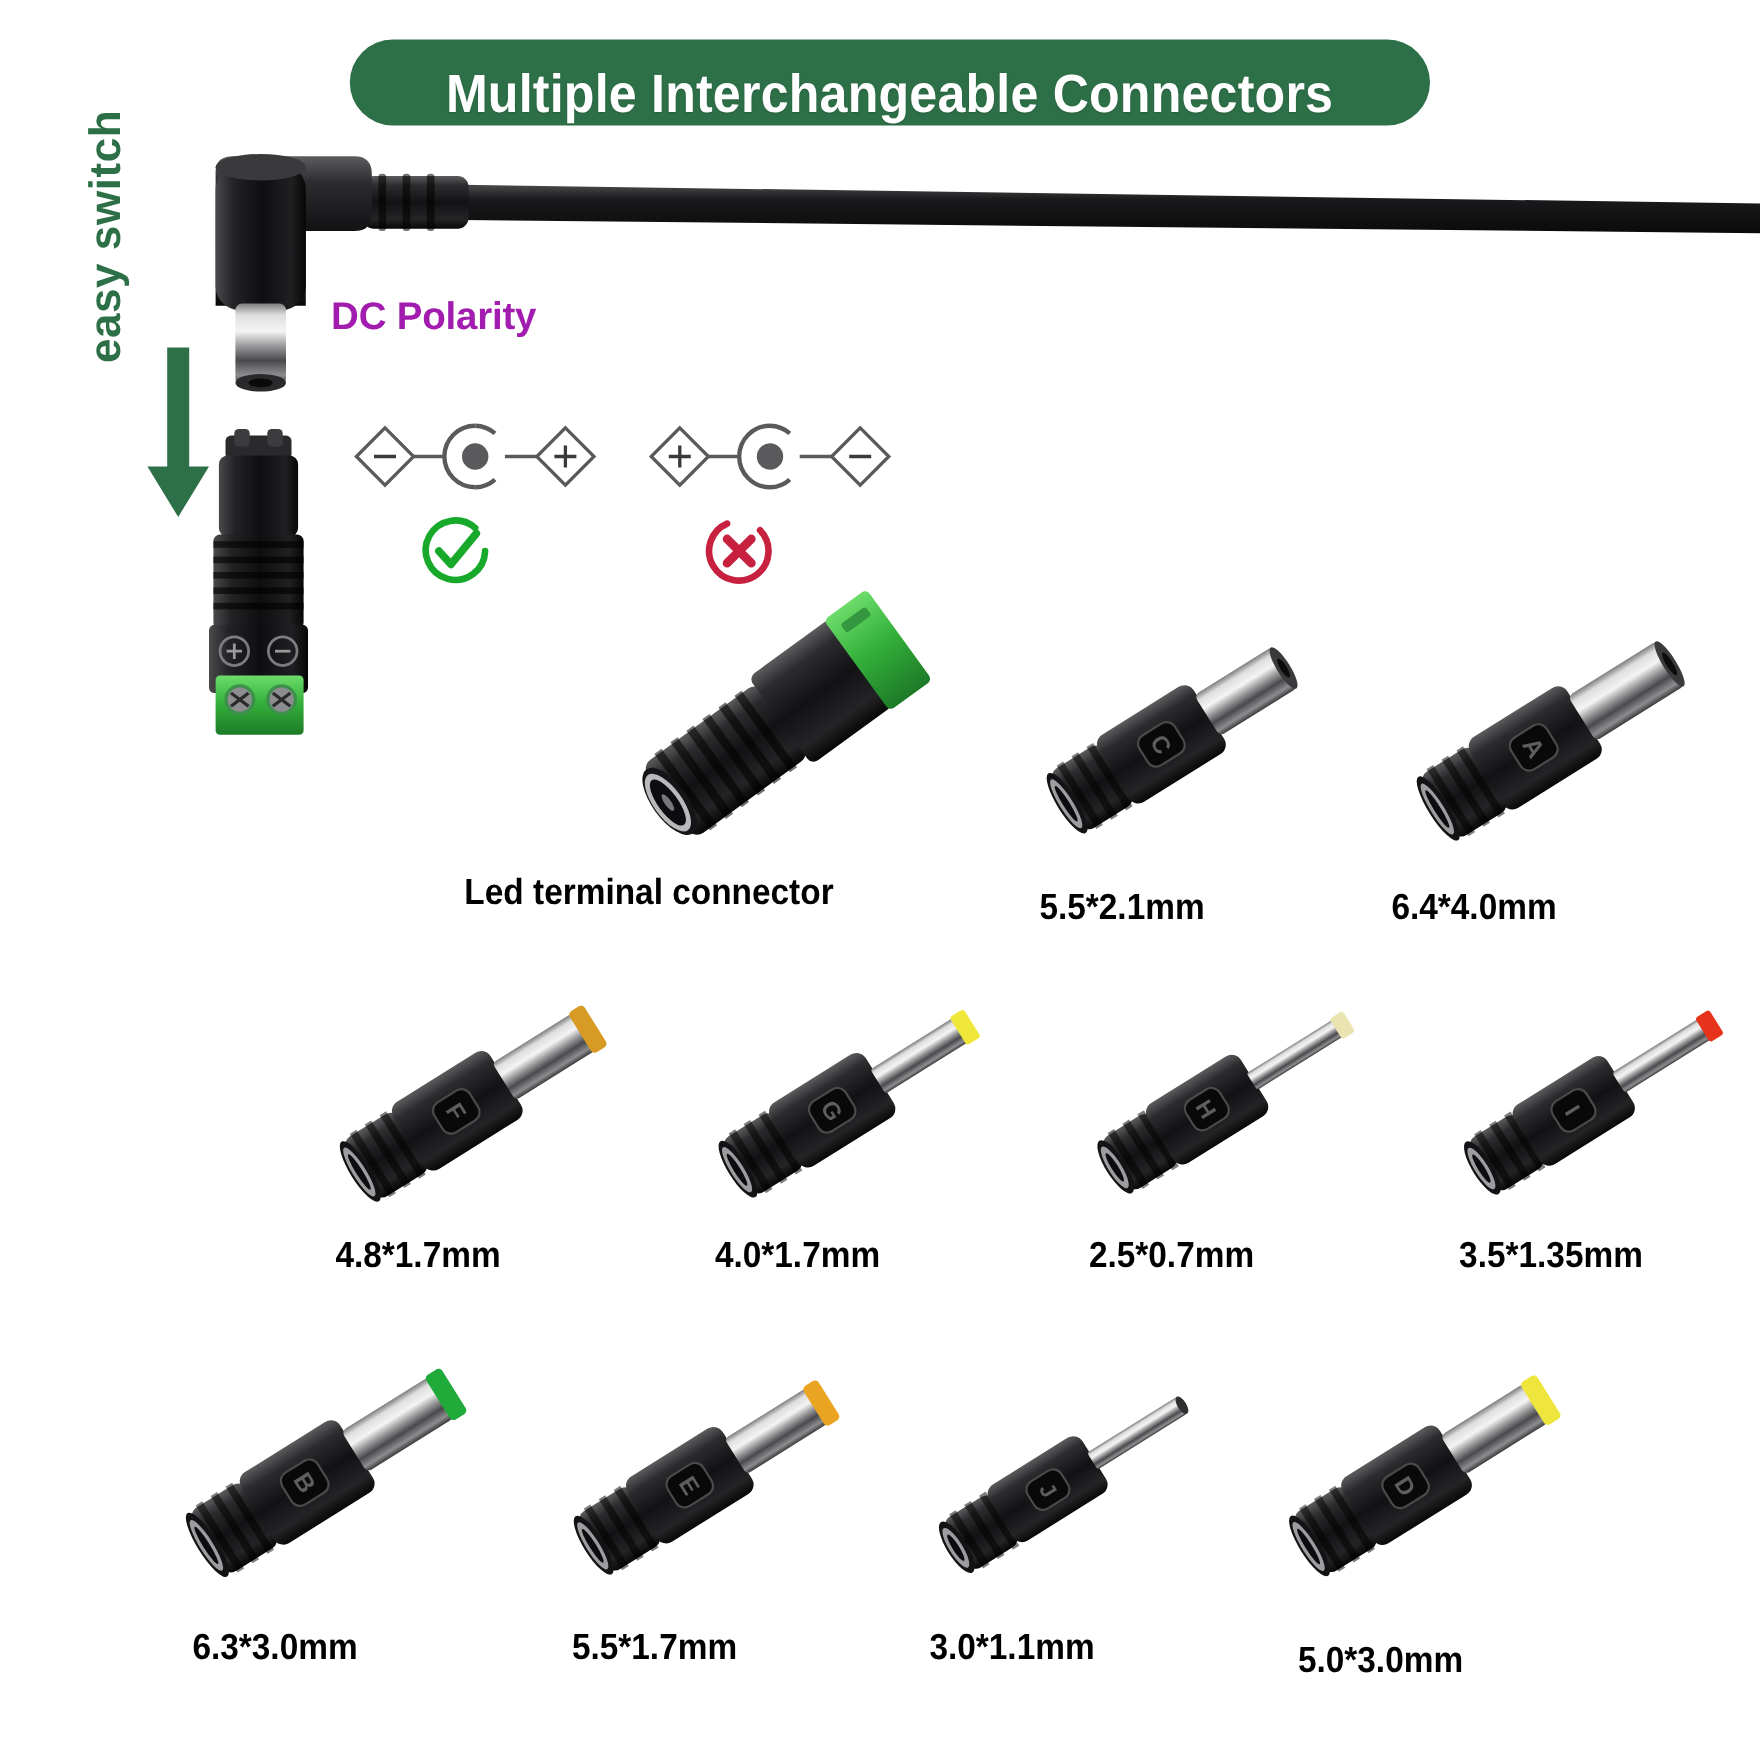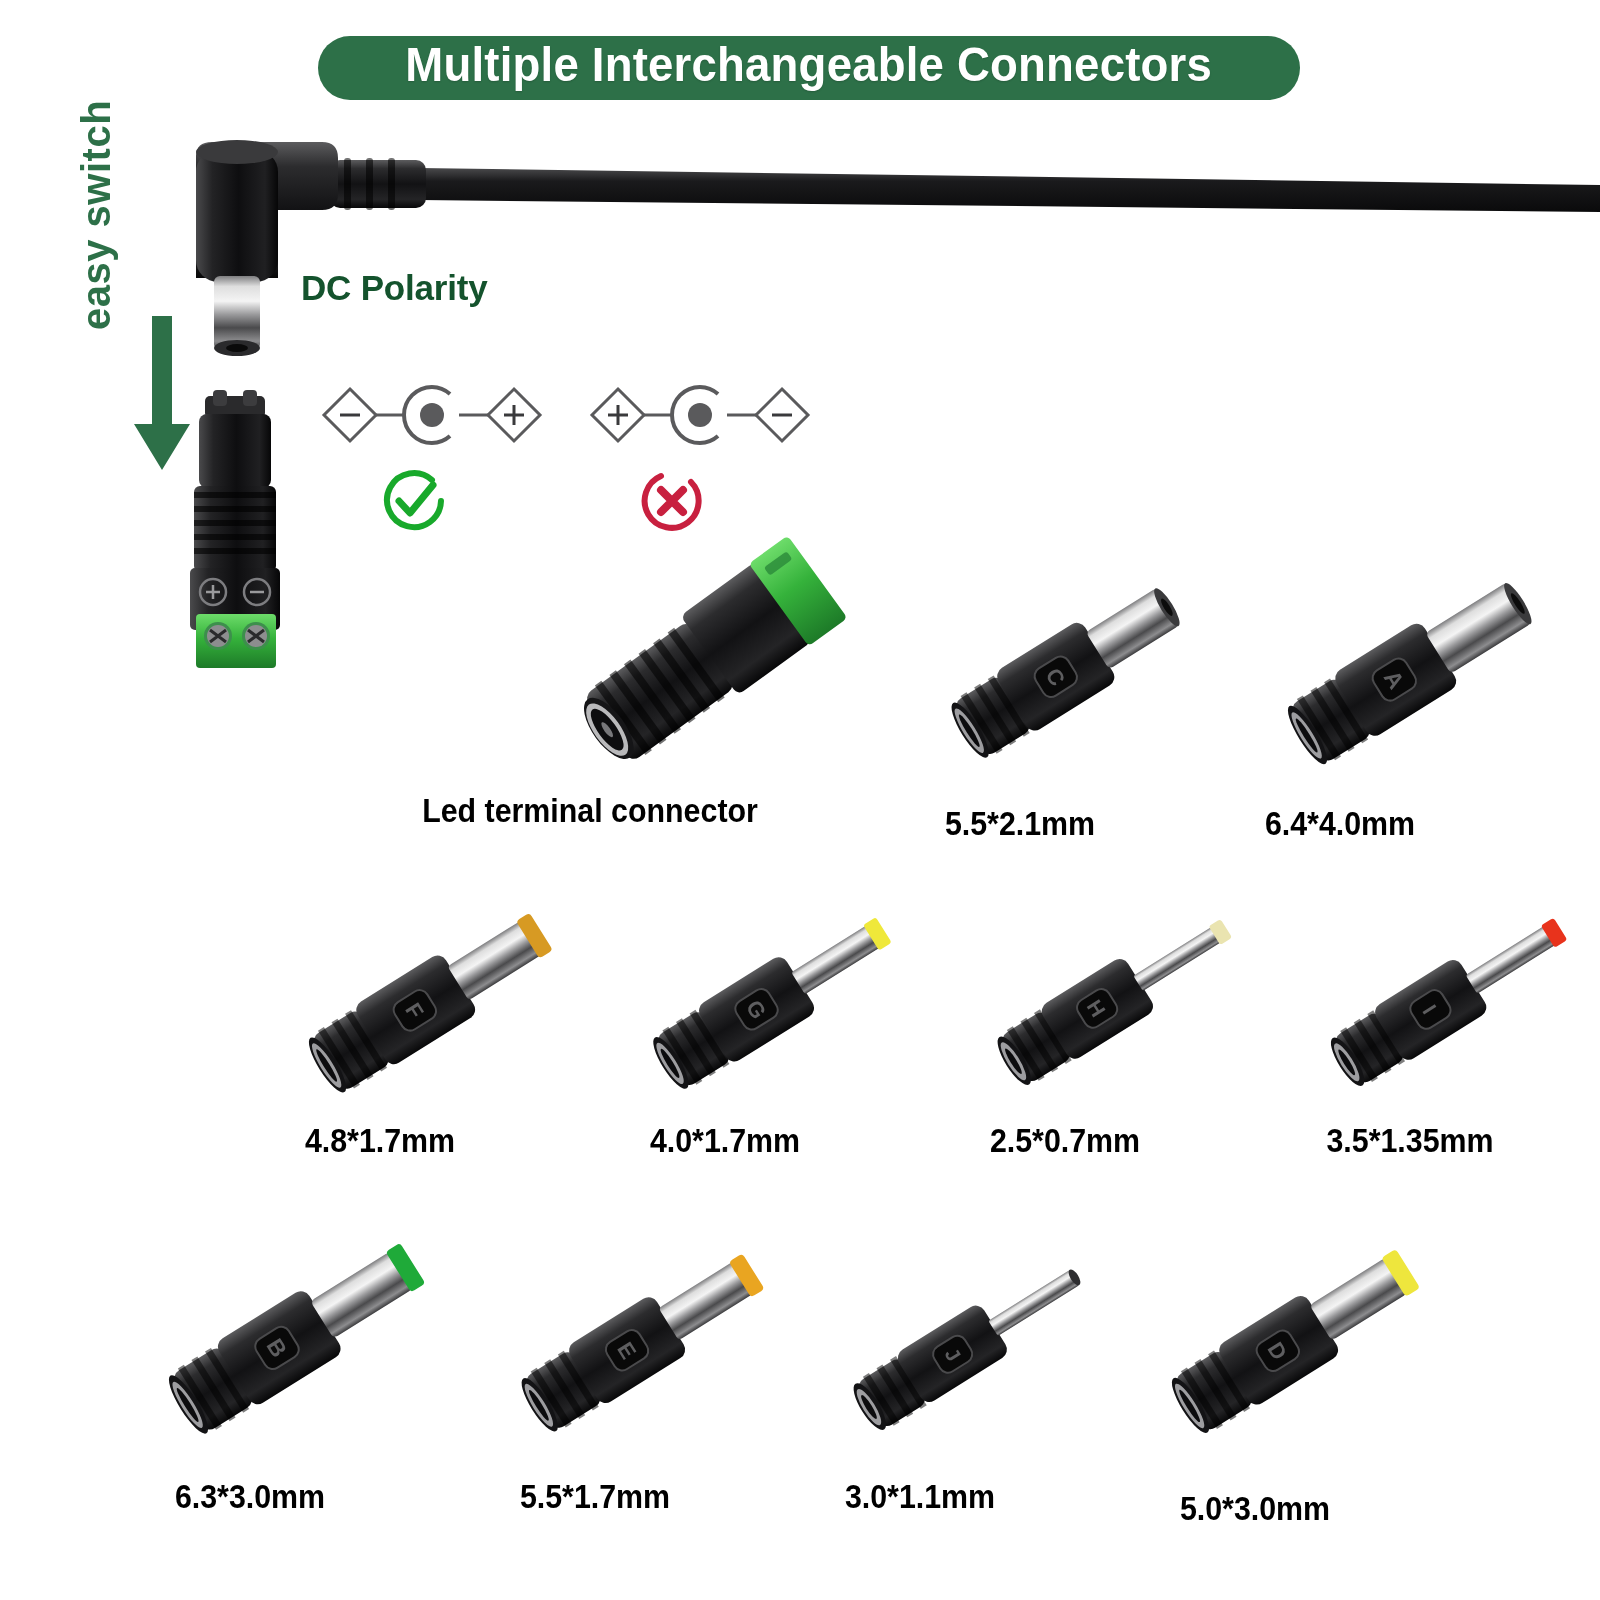--- a/index.html
+++ b/index.html
@@ -15,25 +15,25 @@
     font-family: "Liberation Sans", sans-serif;
     color: #000;
   }
 
   
   #title-banner {
     position: absolute;
     left: 318px;
     top: 36px;
     width: 982px;
-    height: 64px;
+    height: 78px;
     background: #2d7048;
     border-radius: 39px;
     display: flex;
-    align-items: flex-start;
+    align-items: flex-end;
     justify-content: center;
   }
   #title-banner .title-text {
     color: #ffffff;
     font-size: 49px;
     font-weight: bold;
     letter-spacing: 0.2px;
     transform: scaleX(0.93);
     text-shadow: 0 1px 2px rgba(0,0,0,0.18);
     white-space: nowrap;
@@ -60,21 +60,21 @@
   
   #dc-polarity-block {
     position: absolute;
     left: 301px;
     top: 268px;
     width: 520px;
   }
   #dc-polarity-title {
     font-size: 35px;
     font-weight: bold;
-    color: #14532d;
+    color: #a21caf;
     letter-spacing: -0.2px;
   }
   #dc-polarity-sub {
     margin-top: 11px;
     font-size: 30px;
     color: #333;
     white-space: nowrap;
     letter-spacing: -0.3px;
   }
   .polarity-diagrams {

